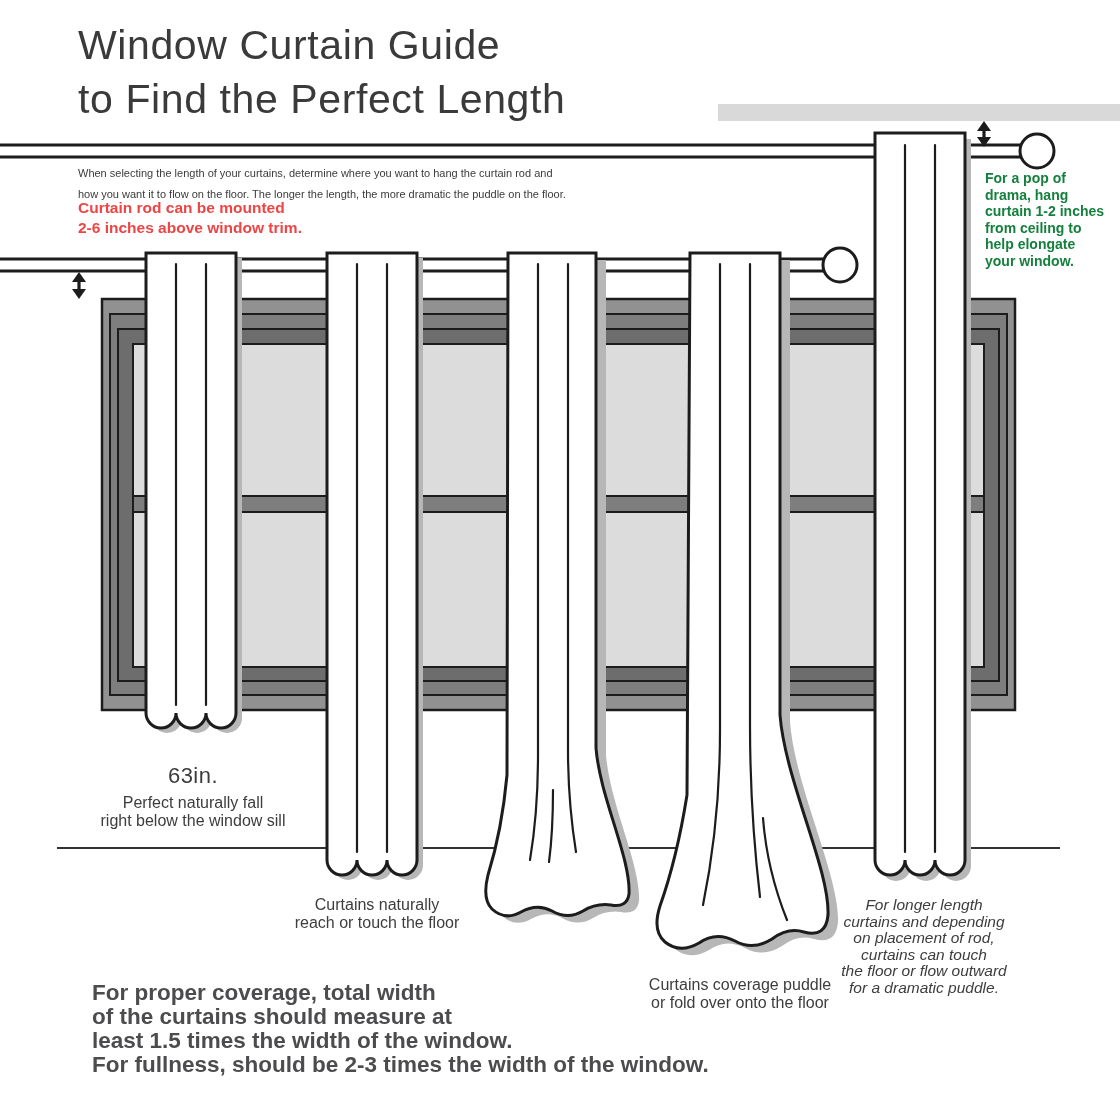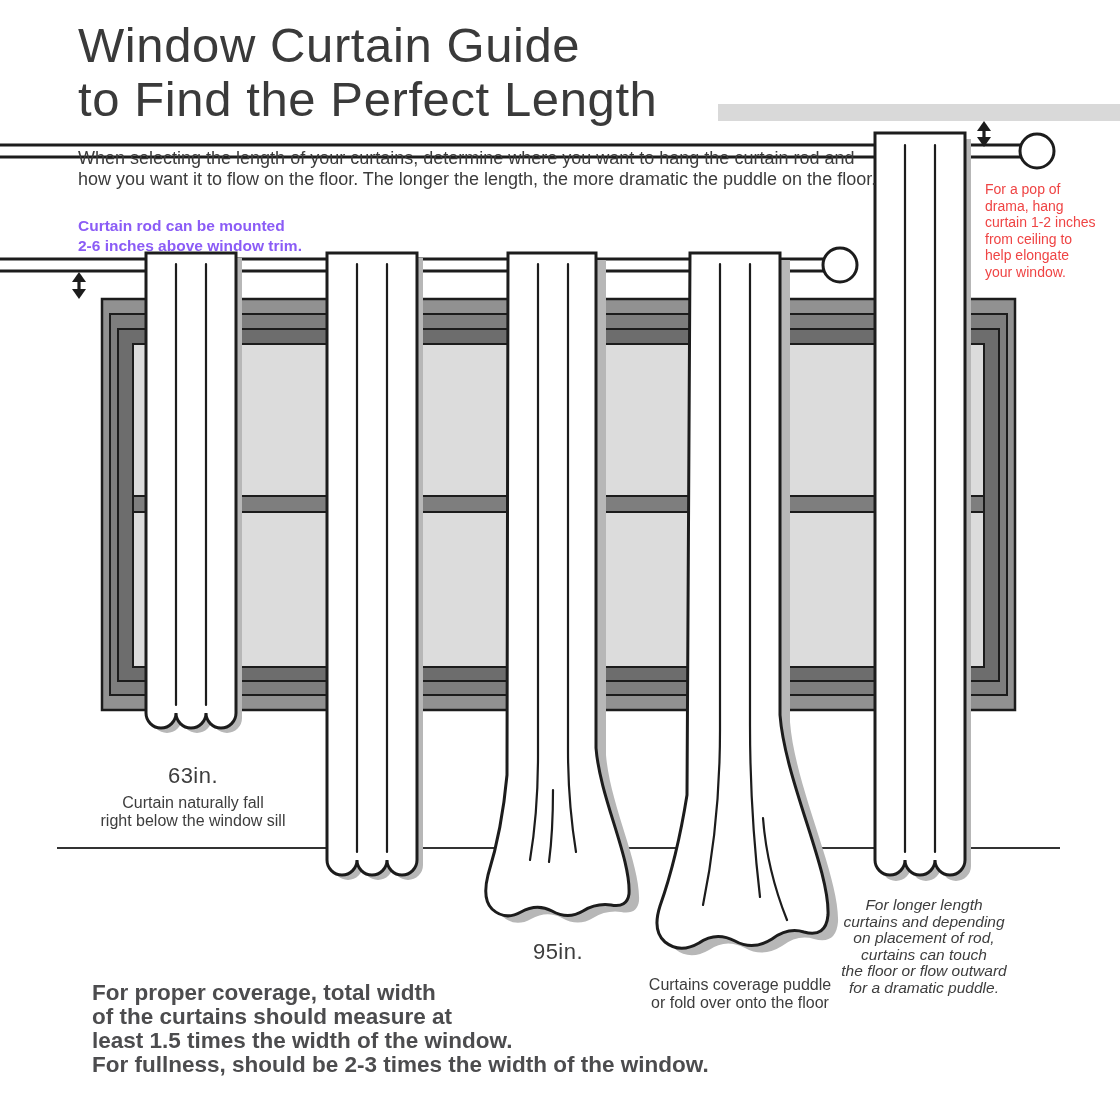--- a/index.html
+++ b/index.html
@@ -3,26 +3,26 @@
 <meta charset="utf-8">
 <style>
   html,body{margin:0;padding:0;background:#fff;}
   #canvas{
     position:relative;width:1120px;height:1120px;background:#ffffff;
     font-family:"Liberation Sans","DejaVu Sans",sans-serif;overflow:hidden;
   }
   #diagram{position:absolute;left:0;top:0;width:1120px;height:1120px;}
   .txt{position:absolute;color:#3c3c3c;white-space:pre-line;}
   .title{
-    left:78px;top:18px;font-size:49px;line-height:54px;font-weight:400;
+    left:78px;top:18px;font-size:41px;line-height:54px;font-weight:400;
     letter-spacing:0.6px;color:#3a3a3a;
   }
-  .intro{left:78px;top:148px;font-size:18px;line-height:21px;color:#3b3b3b;}
-  .rod-note{left:78px;top:216px;font-size:15.5px;line-height:20px;font-weight:700;color:#8b5cf6;}
-  .ceiling-note{left:985px;top:181px;font-size:14px;line-height:16.5px;font-weight:400;color:#ef4444;}
+  .intro{left:78px;top:163px;font-size:11px;line-height:21px;color:#3b3b3b;}
+  .rod-note{left:78px;top:198px;font-size:15.5px;line-height:20px;font-weight:700;color:#ef4444;}
+  .ceiling-note{left:985px;top:170px;font-size:14px;line-height:16.5px;font-weight:700;color:#15803d;}
   .coverage-note{left:52px;top:981px;font-size:22.5px;line-height:24px;font-weight:700;color:#4c4c4e;margin-left:40px;}
   .curtain-label{position:absolute;width:240px;text-align:center;}
   .curtain-label .size{font-size:22px;line-height:32px;font-weight:400;color:#3d3d3d;letter-spacing:0.5px;}
   .curtain-label .desc{font-size:16px;line-height:17.5px;color:#3d3d3d;white-space:pre-line;margin-top:2px;}
   .lbl-0{left:73px;top:760px;}
   .lbl-1{left:257px;top:894px;}
   .lbl-2{left:438px;top:936px;}
   .lbl-3{left:620px;top:974px;}
   .lbl-4{left:804px;top:895px;}
   .lbl-4 .desc{font-size:15.5px;line-height:16.5px;font-style:italic;}
@@ -112,27 +112,28 @@
 from ceiling to
 help elongate
 your window.</div>
   <div class="txt coverage-note">For proper coverage, total width
 of the curtains should measure at
 least 1.5 times the width of the window.
 For fullness, should be 2-3 times the width of the window.</div>
 
   <div class="curtain-label lbl-0">
     <div class="size">63in.</div>
-    <div class="desc">Curtain naturally fall
+    <div class="desc">Perfect naturally fall
 right below the window sill</div>
   </div>
   <div class="curtain-label lbl-1">
+    <div class="desc">Curtains naturally
+reach or touch the floor</div>
   </div>
   <div class="curtain-label lbl-2">
-    <div class="size">95in.</div>
   </div>
   <div class="curtain-label lbl-3">
     <div class="desc">Curtains coverage puddle
 or fold over onto the floor</div>
   </div>
   <div class="curtain-label lbl-4">
     <div class="desc">For longer length
 curtains and depending
 on placement of rod,
 curtains can touch

